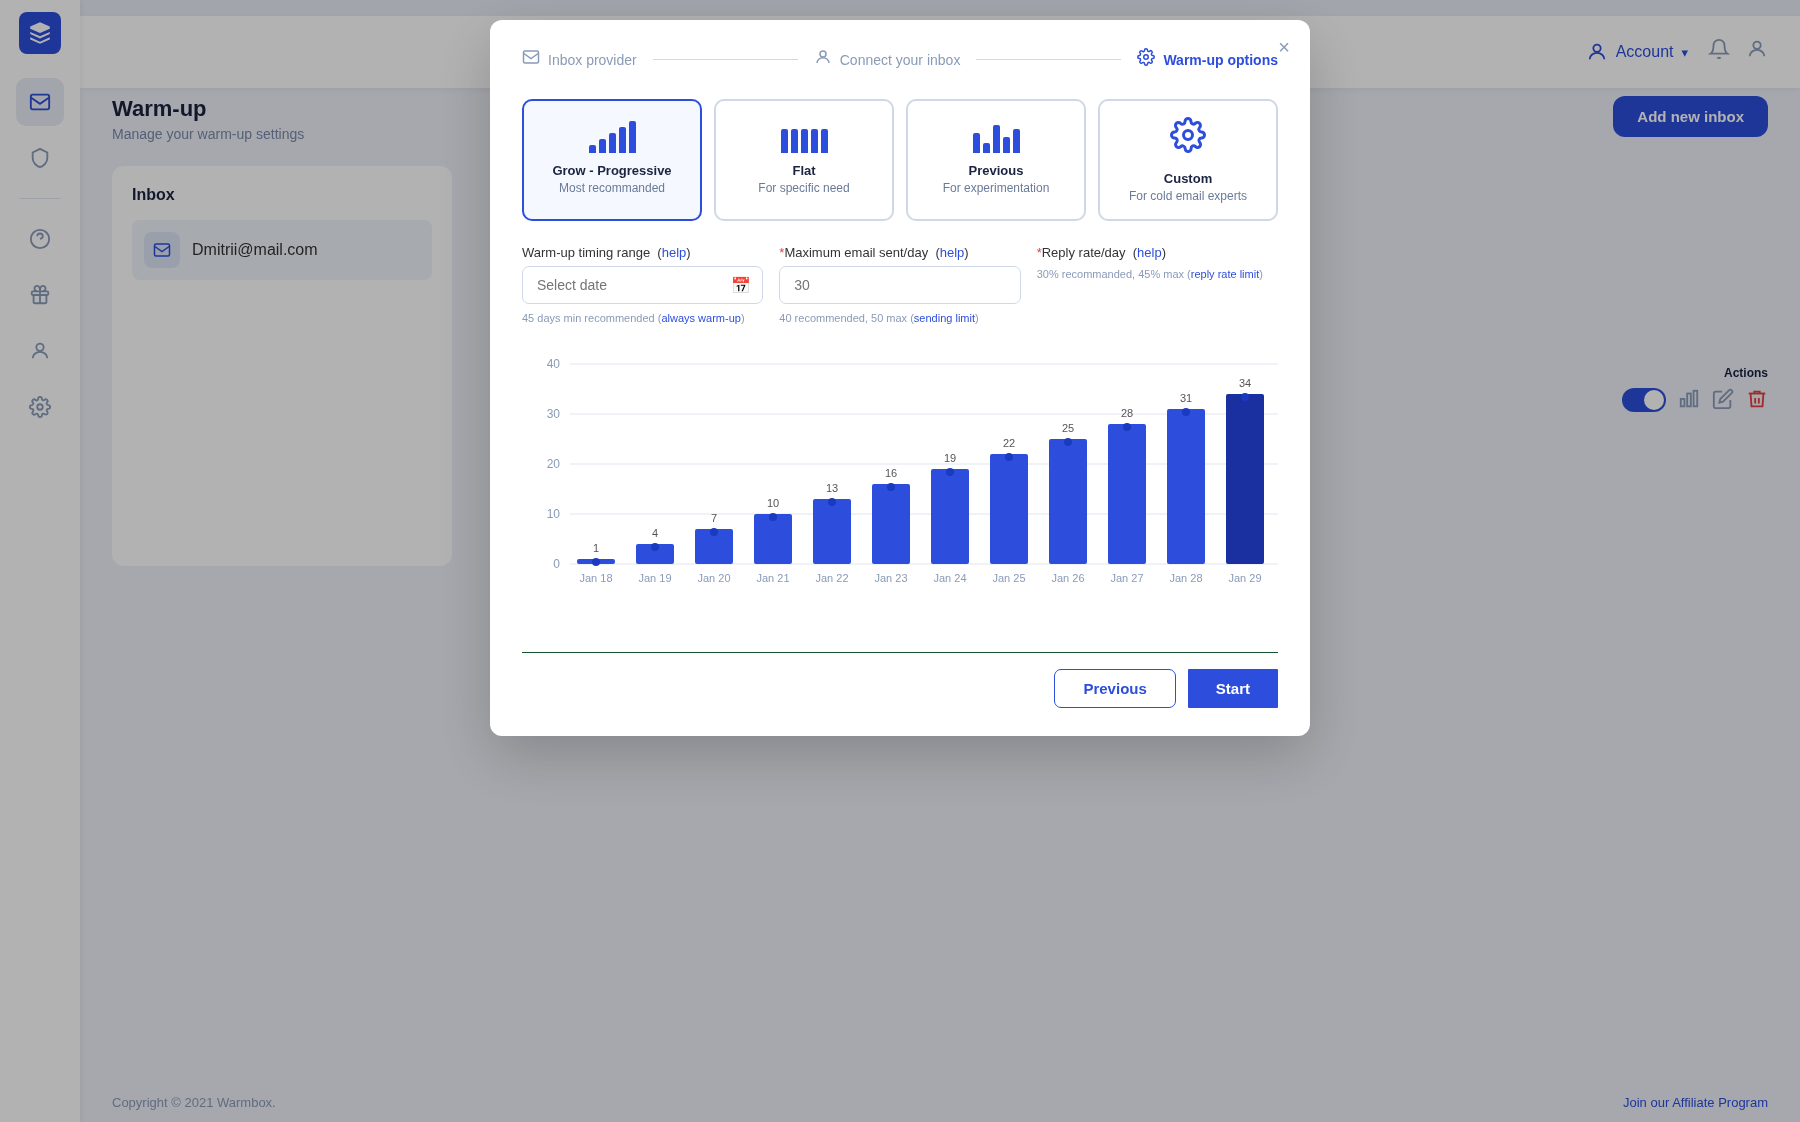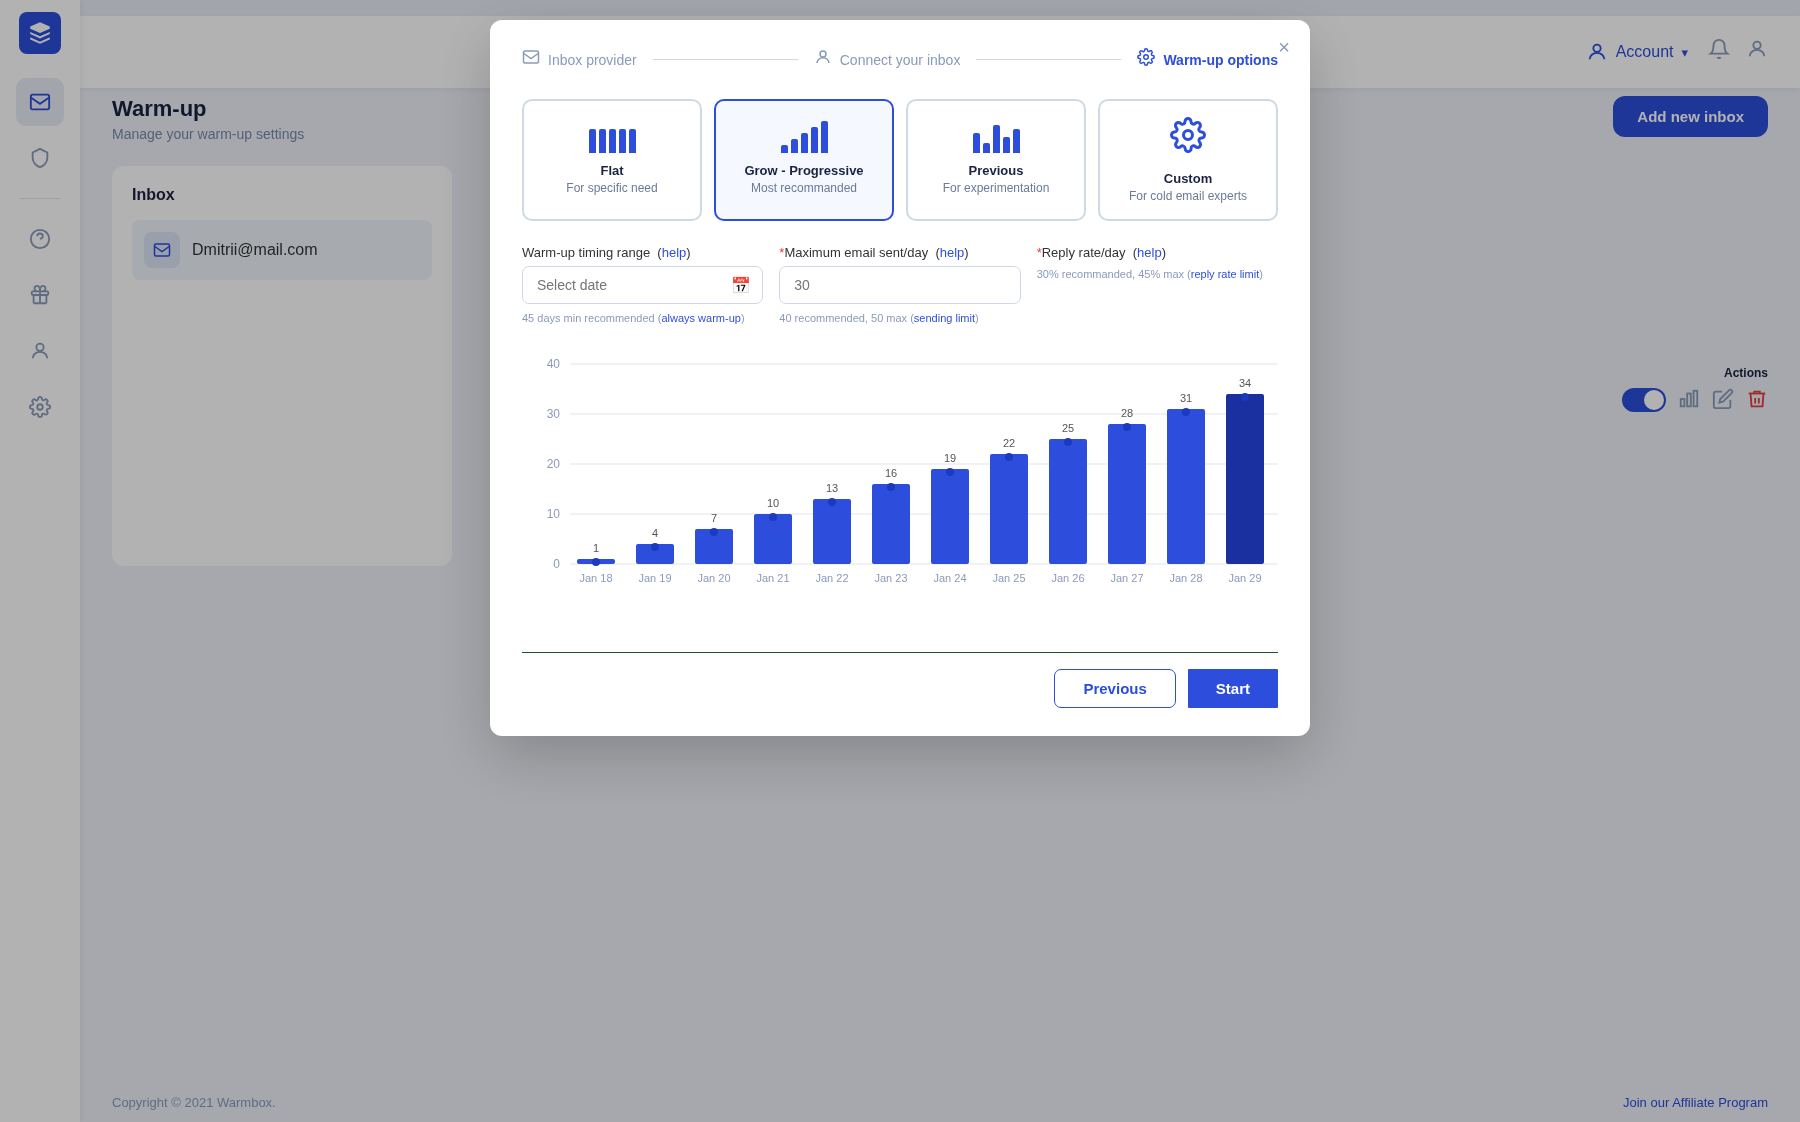--- a/index.html
+++ b/index.html
@@ -446,46 +446,46 @@
               <path d="M19.4 15a1.65 1.65 0 00.33 1.82l.06.06a2 2 0 010 2.83 2 2 0 01-2.83 0l-.06-.06a1.65 1.65 0 00-1.82-.33 1.65 1.65 0 00-1 1.51V21a2 2 0 01-4 0v-.09A1.65 1.65 0 009 19.4a1.65 1.65 0 00-1.82.33l-.06.06a2 2 0 01-2.83-2.83l.06-.06A1.65 1.65 0 004.68 15a1.65 1.65 0 00-1.51-1H3a2 2 0 010-4h.09A1.65 1.65 0 004.6 9a1.65 1.65 0 00-.33-1.82l-.06-.06a2 2 0 012.83-2.83l.06.06A1.65 1.65 0 009 4.68a1.65 1.65 0 001-1.51V3a2 2 0 014 0v.09a1.65 1.65 0 001 1.51 1.65 1.65 0 001.82-.33l.06-.06a2 2 0 012.83 2.83l-.06.06A1.65 1.65 0 0019.4 9a1.65 1.65 0 001.51 1H21a2 2 0 010 4h-.09a1.65 1.65 0 00-1.51 1z"></path>
             </svg>
         </span>
         <span>Warm-up options</span>
       </div>
     </div>
 
 
     <div class="recipes-grid">
 
+      <div class="recipe-card selected">
+        <div class="recipe-icon">
+          <div class="bar-icon-grow">
+            <div class="b" style="height:8px;"></div>
+            <div class="b" style="height:14px;"></div>
+            <div class="b" style="height:20px;"></div>
+            <div class="b" style="height:26px;"></div>
+            <div class="b" style="height:32px;"></div>
+          </div>
+        </div>
+        <div class="recipe-name">Grow - Progressive</div>
+        <div class="recipe-desc">Most recommanded</div>
+      </div>
+
       <div class="recipe-card">
         <div class="recipe-icon">
           <div class="bar-icon-flat">
             <div class="b" style="height:24px;"></div>
             <div class="b" style="height:24px;"></div>
             <div class="b" style="height:24px;"></div>
             <div class="b" style="height:24px;"></div>
             <div class="b" style="height:24px;"></div>
           </div>
         </div>
         <div class="recipe-name">Flat</div>
         <div class="recipe-desc">For specific need</div>
-      </div>
-
-      <div class="recipe-card selected">
-        <div class="recipe-icon">
-          <div class="bar-icon-grow">
-            <div class="b" style="height:8px;"></div>
-            <div class="b" style="height:14px;"></div>
-            <div class="b" style="height:20px;"></div>
-            <div class="b" style="height:26px;"></div>
-            <div class="b" style="height:32px;"></div>
-          </div>
-        </div>
-        <div class="recipe-name">Grow - Progressive</div>
-        <div class="recipe-desc">Most recommanded</div>
       </div>
 
       <div class="recipe-card">
         <div class="recipe-icon">
           <div class="bar-icon-random">
             <div class="b" style="height:20px;"></div>
             <div class="b" style="height:10px;"></div>
             <div class="b" style="height:28px;"></div>
             <div class="b" style="height:16px;"></div>
             <div class="b" style="height:24px;"></div>

